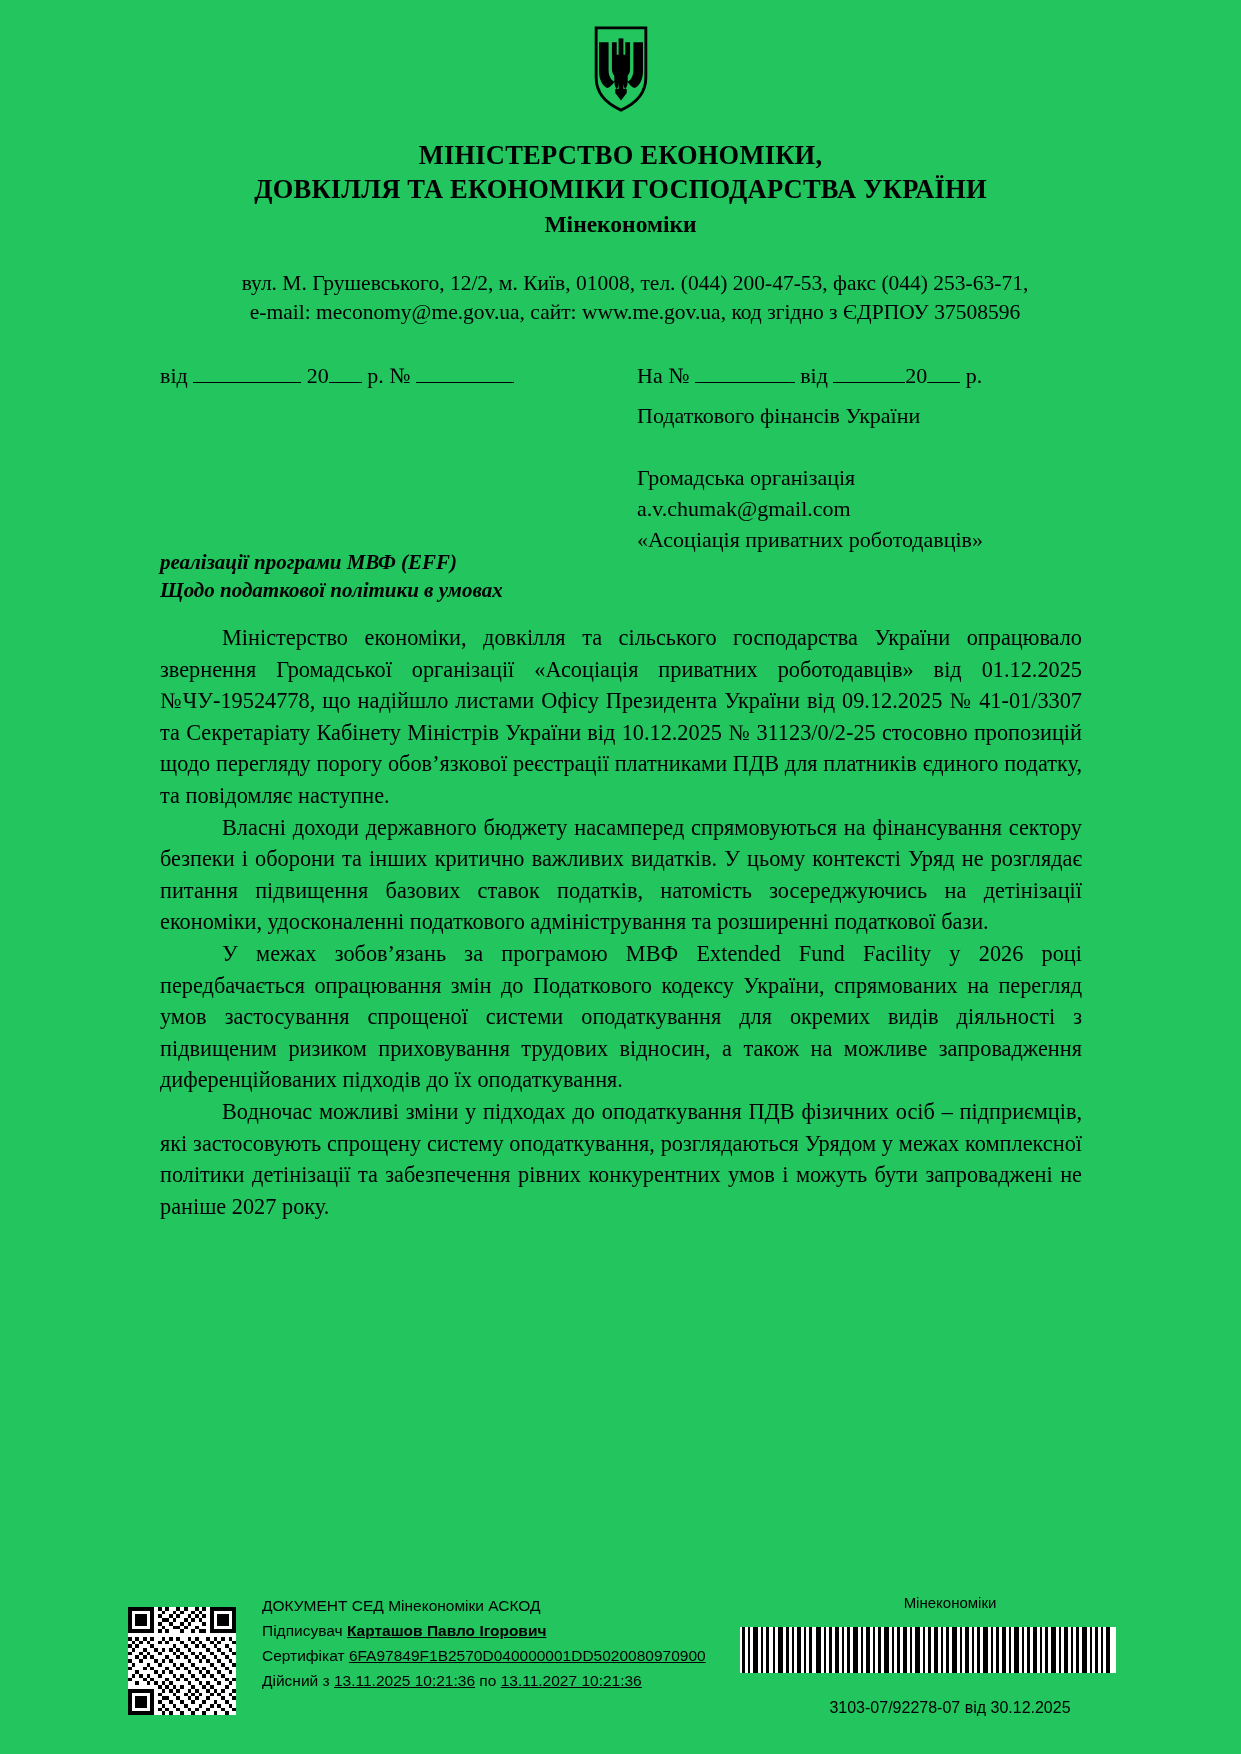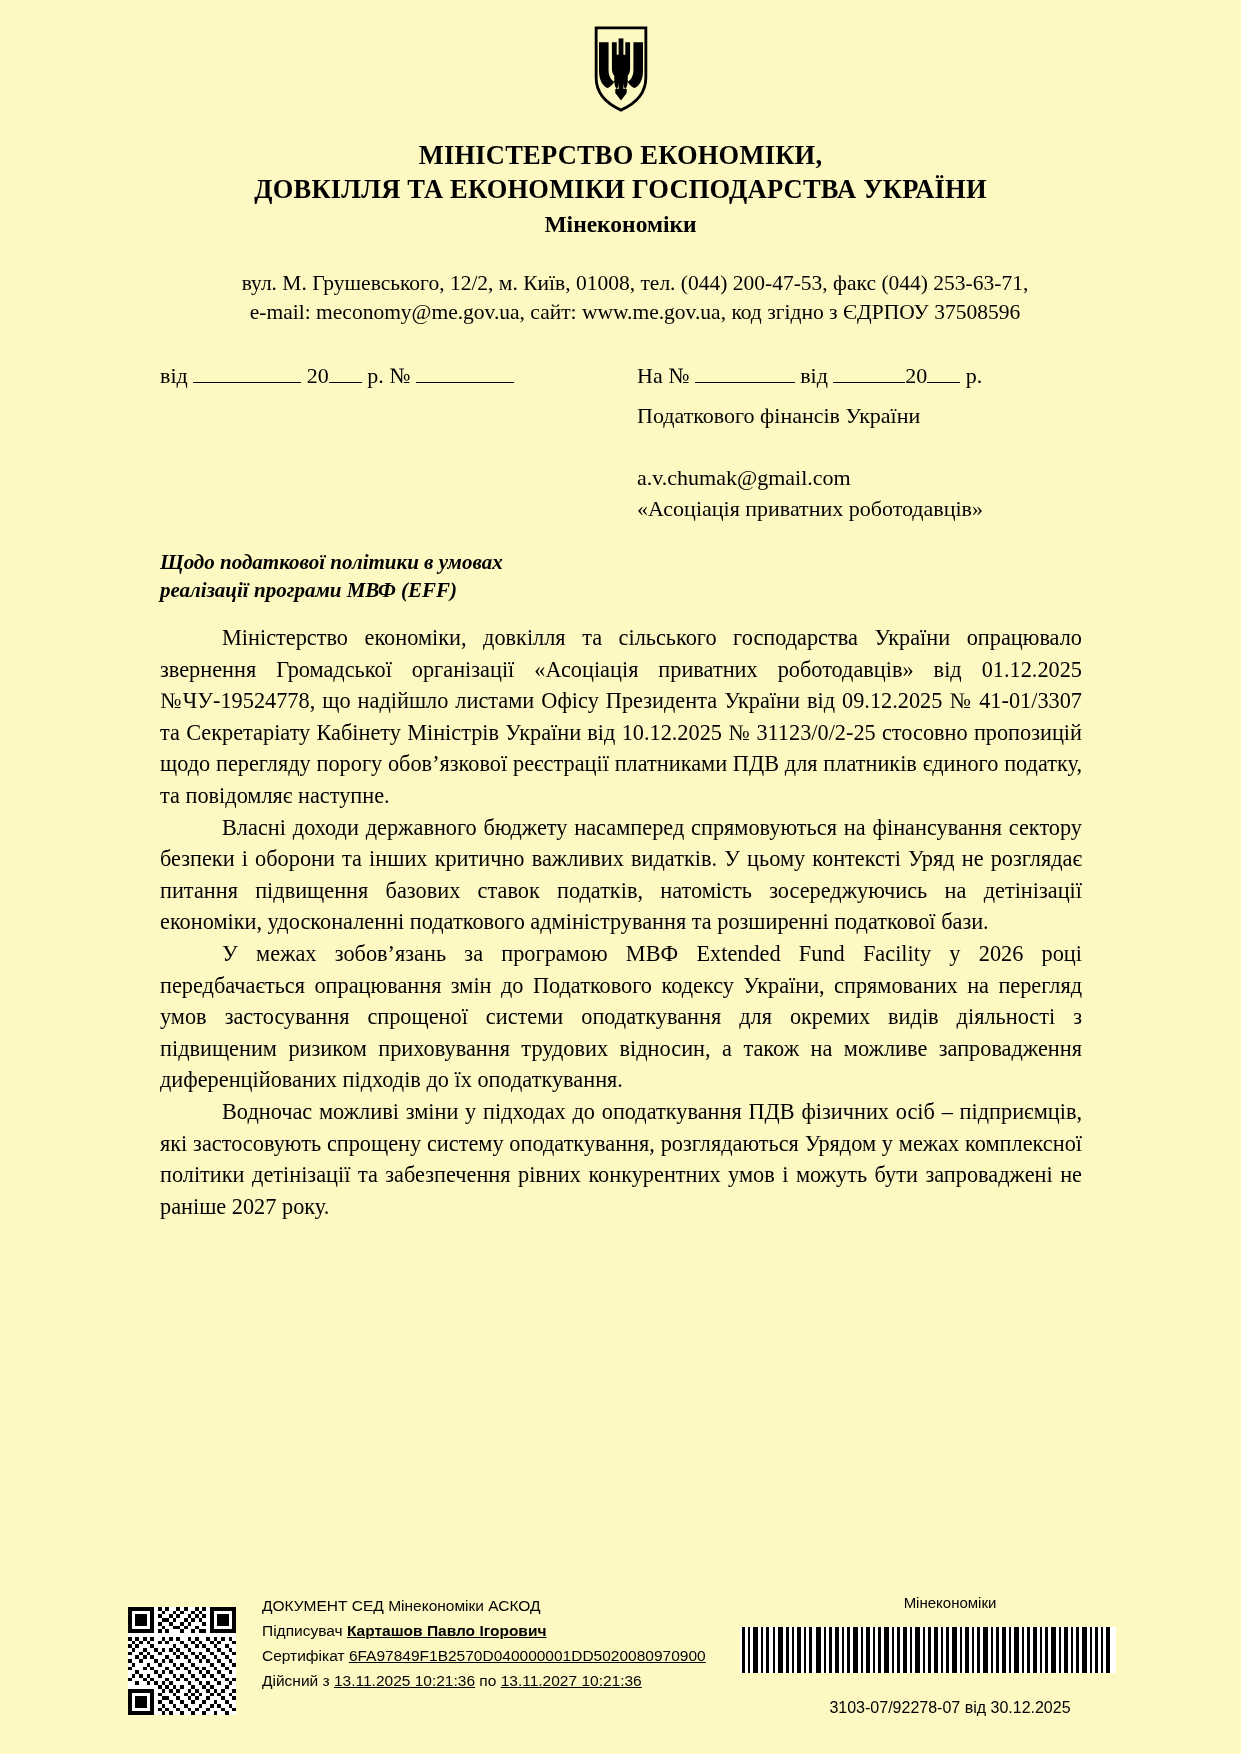--- a/index.html
+++ b/index.html
@@ -10,21 +10,21 @@
   }
   body {
     font-family: "Liberation Serif", "DejaVu Serif", serif;
     color: #000000;
   }
   .page {
     position: relative;
     width: 1241px;
     height: 1754px;
     margin: 0 auto;
-    background: #fef9c3;
+    background: #22c55e;
     box-sizing: border-box;
     overflow: hidden;
   }
 
   
   .emblem-wrap {
     width: 100%;
     text-align: center;
     padding-top: 26px;
   }
@@ -236,27 +236,28 @@
       <span class="blank b-rnum"></span>
       <span>від</span>
       <span class="blank b-rvid"></span><span>20</span><span class="blank b-ryear"></span>
       <span>р.</span>
     </span>
   </div>
 
   <div class="addressee">
     <div>Податкового фінансів України</div>
     <div class="gap"></div>
+    <div>Громадська організація</div>
     <div>a.v.chumak@gmail.com</div>
     <div>«Асоціація приватних роботодавців»</div>
   </div>
 
   <div class="subject">
+    <div>реалізації програми МВФ (EFF)</div>
     <div>Щодо податкової політики в умовах</div>
-    <div>реалізації програми МВФ (EFF)</div>
   </div>
 
   <div class="body-text">
     <p>Міністерство економіки, довкілля та сільського господарства України опрацювало звернення Громадської організації «Асоціація приватних роботодавців» від 01.12.2025 №ЧУ-19524778, що надійшло листами Офісу Президента України від 09.12.2025 № 41-01/3307 та Секретаріату Кабінету Міністрів України від 10.12.2025 № 31123/0/2-25 стосовно пропозицій щодо перегляду порогу обов’язкової реєстрації платниками ПДВ для платників єдиного податку, та повідомляє наступне.</p>
     <p>Власні доходи державного бюджету насамперед спрямовуються на фінансування сектору безпеки і оборони та інших критично важливих видатків. У цьому контексті Уряд не розглядає питання підвищення базових ставок податків, натомість зосереджуючись на детінізації економіки, удосконаленні податкового адміністрування та розширенні податкової бази.</p>
     <p>У межах зобов’язань за програмою МВФ Extended Fund Facility у 2026 році передбачається опрацювання змін до Податкового кодексу України, спрямованих на перегляд умов застосування спрощеної системи оподаткування для окремих видів діяльності з підвищеним ризиком приховування трудових відносин, а також на можливе запровадження диференційованих підходів до їх оподаткування.</p>
     <p>Водночас можливі зміни у підходах до оподаткування ПДВ фізичних осіб – підприємців, які застосовують спрощену систему оподаткування, розглядаються Урядом у межах комплексної політики детінізації та забезпечення рівних конкурентних умов і можуть бути запроваджені не раніше 2027 року.</p>
   </div>
 
   <div class="footer">

